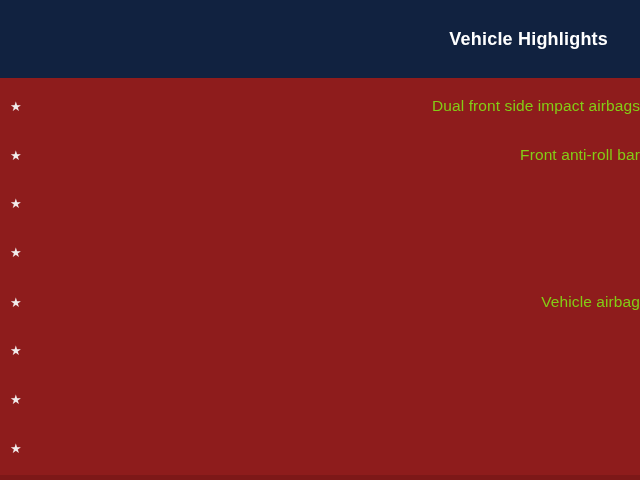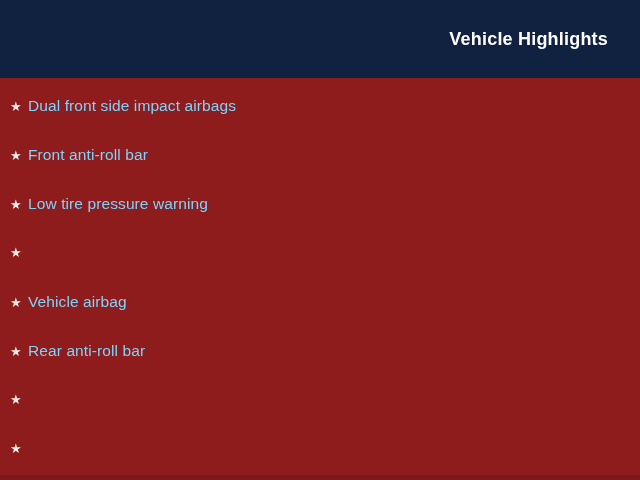--- a/index.html
+++ b/index.html
@@ -69,23 +69,24 @@
     width: 18px;
     font-size: 13px;
     line-height: 20px;
     color: #f2ecec;
     text-align: left;
   }
   .item-label {
     flex: 1 1 auto;
     font-size: 15.5px;
     line-height: 20px;
-    color: #7dd3fc;
+    color: #84cc16;
     letter-spacing: 0.1px;
     white-space: nowrap;
+    text-align: right;
   }
   .footer-edge {
     position: absolute;
     left: 0;
     bottom: 0;
     width: 640px;
     height: 5px;
     background: #7d1818;
   }
 </style>
@@ -106,35 +107,33 @@
         <span class="item-label">Dual front side impact airbags</span>
       </li>
 
       <li class="highlight-item">
         <span class="bullet-star">★</span>
         <span class="item-label">Front anti-roll bar</span>
       </li>
 
       <li class="highlight-item">
         <span class="bullet-star">★</span>
-        <span class="item-label">Low tire pressure warning</span>
       </li>
 
       <li class="highlight-item">
         <span class="bullet-star">★</span>
       </li>
 
       <li class="highlight-item">
         <span class="bullet-star">★</span>
         <span class="item-label">Vehicle airbag</span>
       </li>
 
       <li class="highlight-item">
         <span class="bullet-star">★</span>
-        <span class="item-label">Rear anti-roll bar</span>
       </li>
 
       <li class="highlight-item">
         <span class="bullet-star">★</span>
       </li>
 
       <li class="highlight-item">
         <span class="bullet-star">★</span>
       </li>
 

